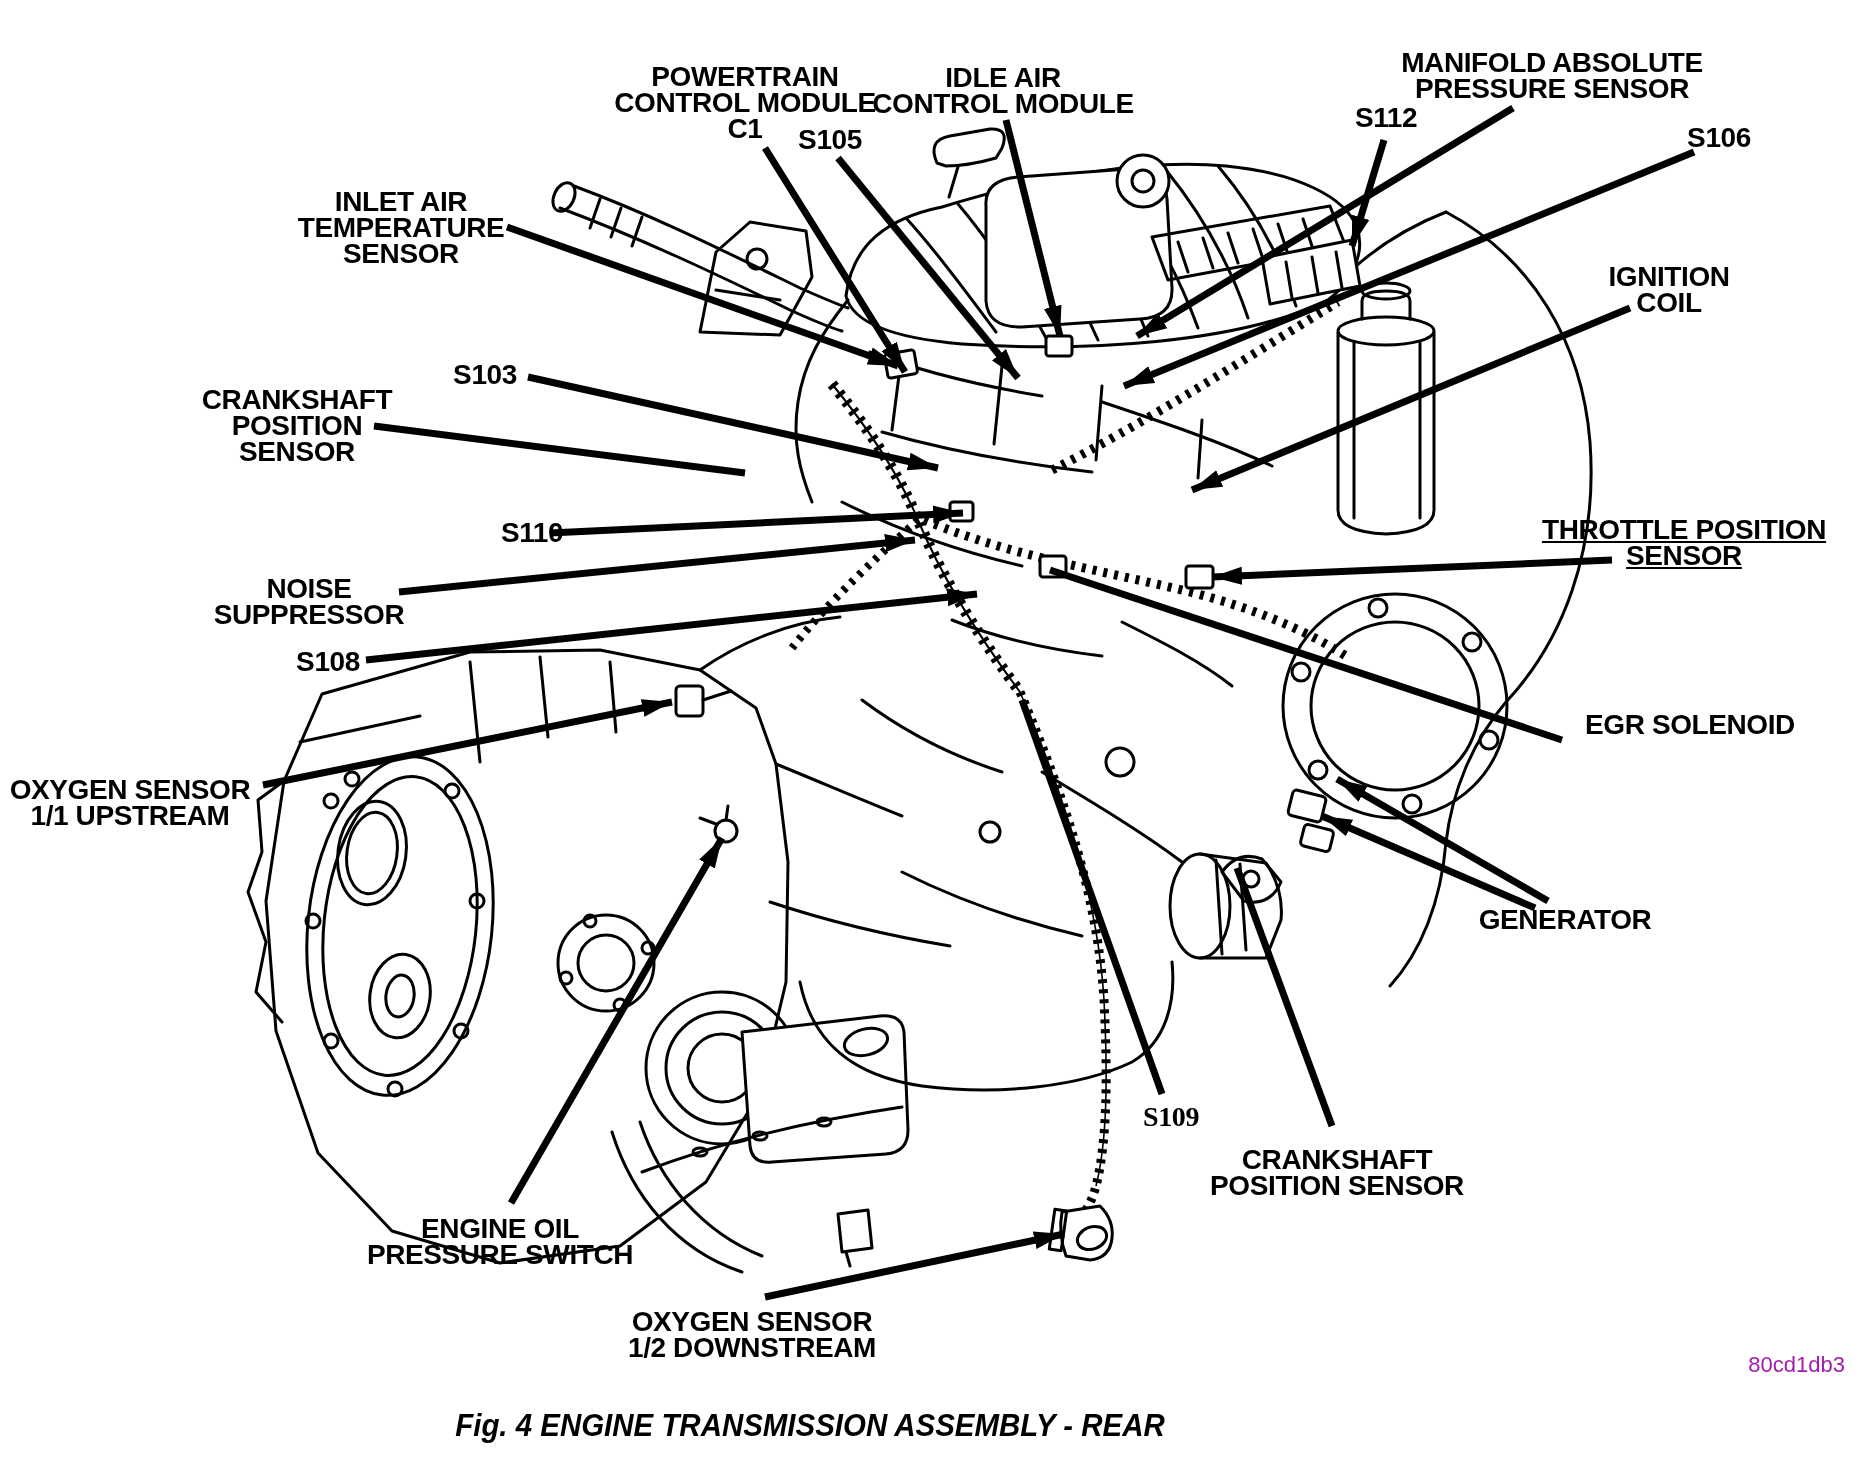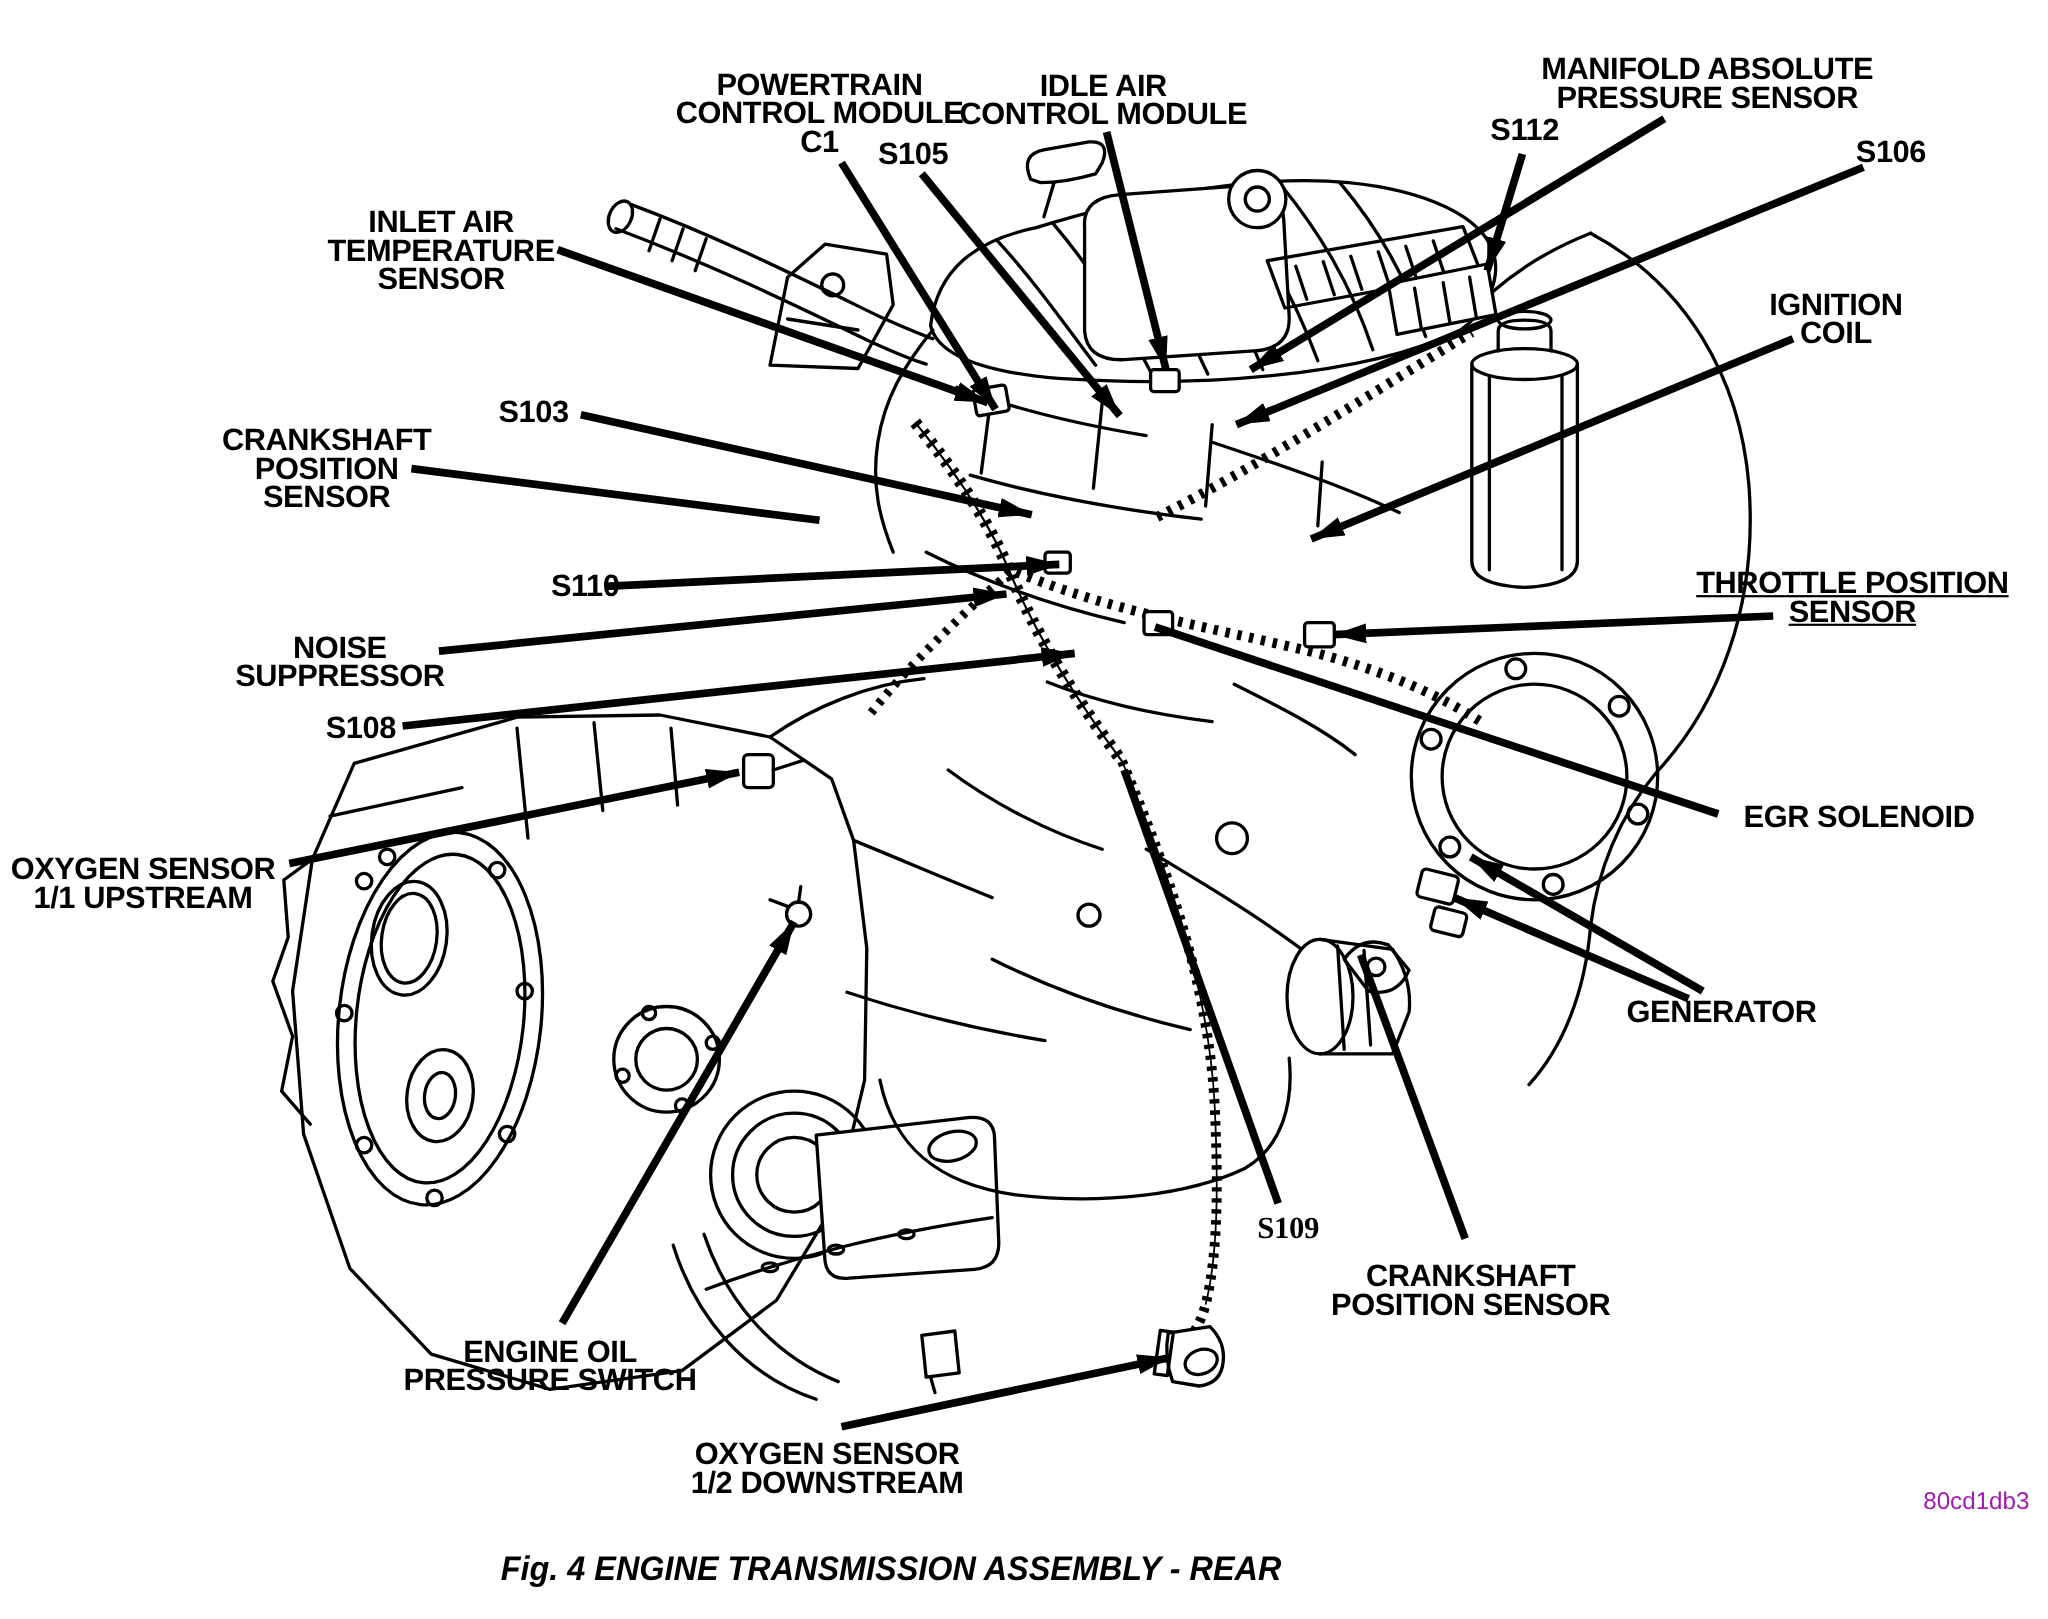--- a/index.html
+++ b/index.html
@@ -222,21 +222,21 @@
 POSITION
 SENSOR</div>
       <div class="callout" style="left: 532px; top: 520px;">S110</div>
       <div class="callout" style="left: 1684px; top: 517px; text-decoration: underline;">THROTTLE POSITION
 SENSOR</div>
       <div class="callout" style="left: 309px; top: 552px; margin-top: 24px;">NOISE
 SUPPRESSOR</div>
       <div class="callout" style="left: 328px; top: 649px;">S108</div>
       <div class="callout" style="left: 130px; top: 777px;">OXYGEN SENSOR
 1/1 UPSTREAM</div>
-      <div class="callout" style="left: 1690px; top: 730px; text-align: center;">EGR SOLENOID</div>
+      <div class="callout" style="left: 1690px; top: 712px; text-align: center;">EGR SOLENOID</div>
       <div class="callout" style="left: 1565px; top: 907px;">GENERATOR</div>
       <div class="callout" style="left: 1171px; top: 1104px; font-family: Liberation Serif, serif;">S109</div>
       <div class="callout" style="left: 1337px; top: 1147px;">CRANKSHAFT
 POSITION SENSOR</div>
       <div class="callout" style="left: 500px; top: 1216px;">ENGINE OIL
 PRESSURE SWITCH</div>
       <div class="callout" style="left: 752px; top: 1309px;">OXYGEN SENSOR
 1/2 DOWNSTREAM</div>
     </div>
 

